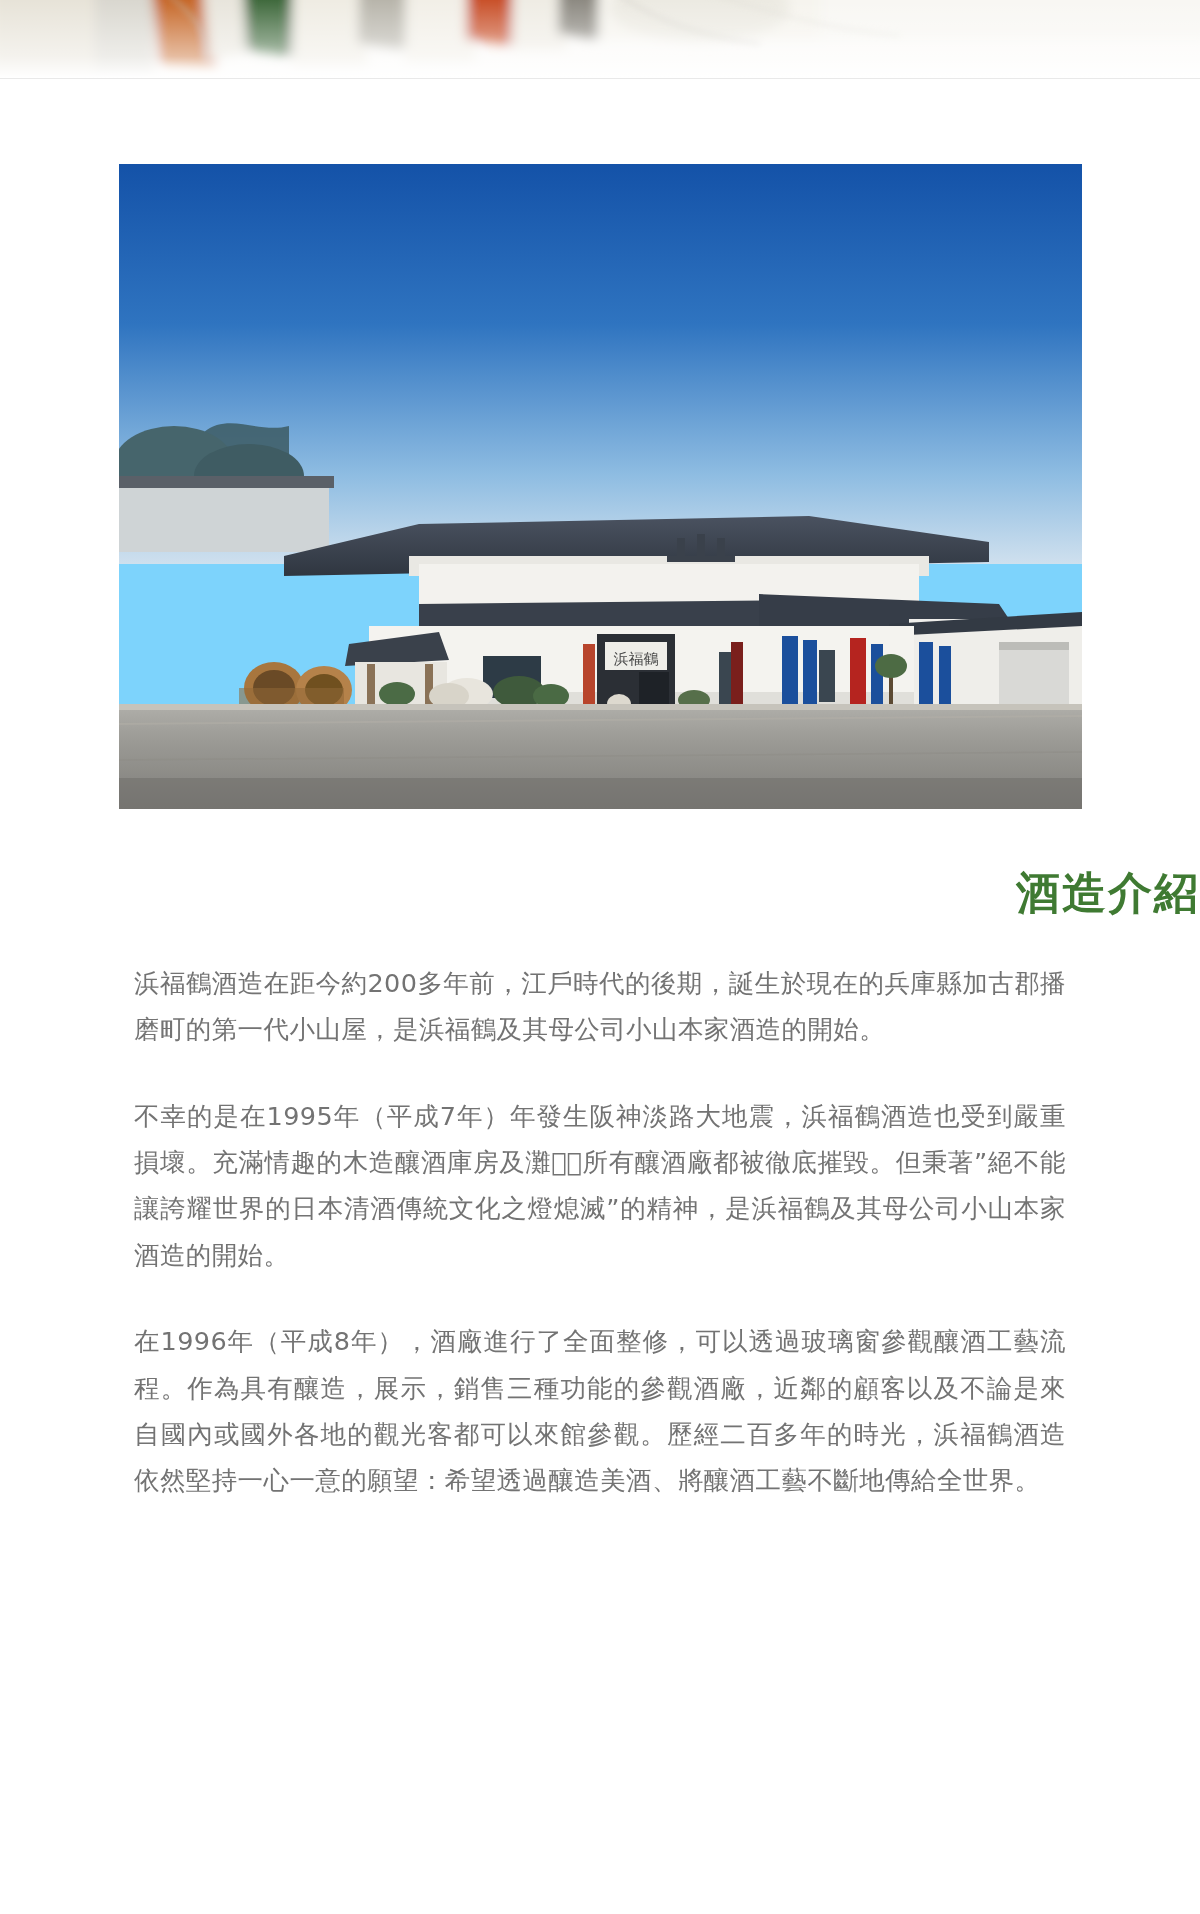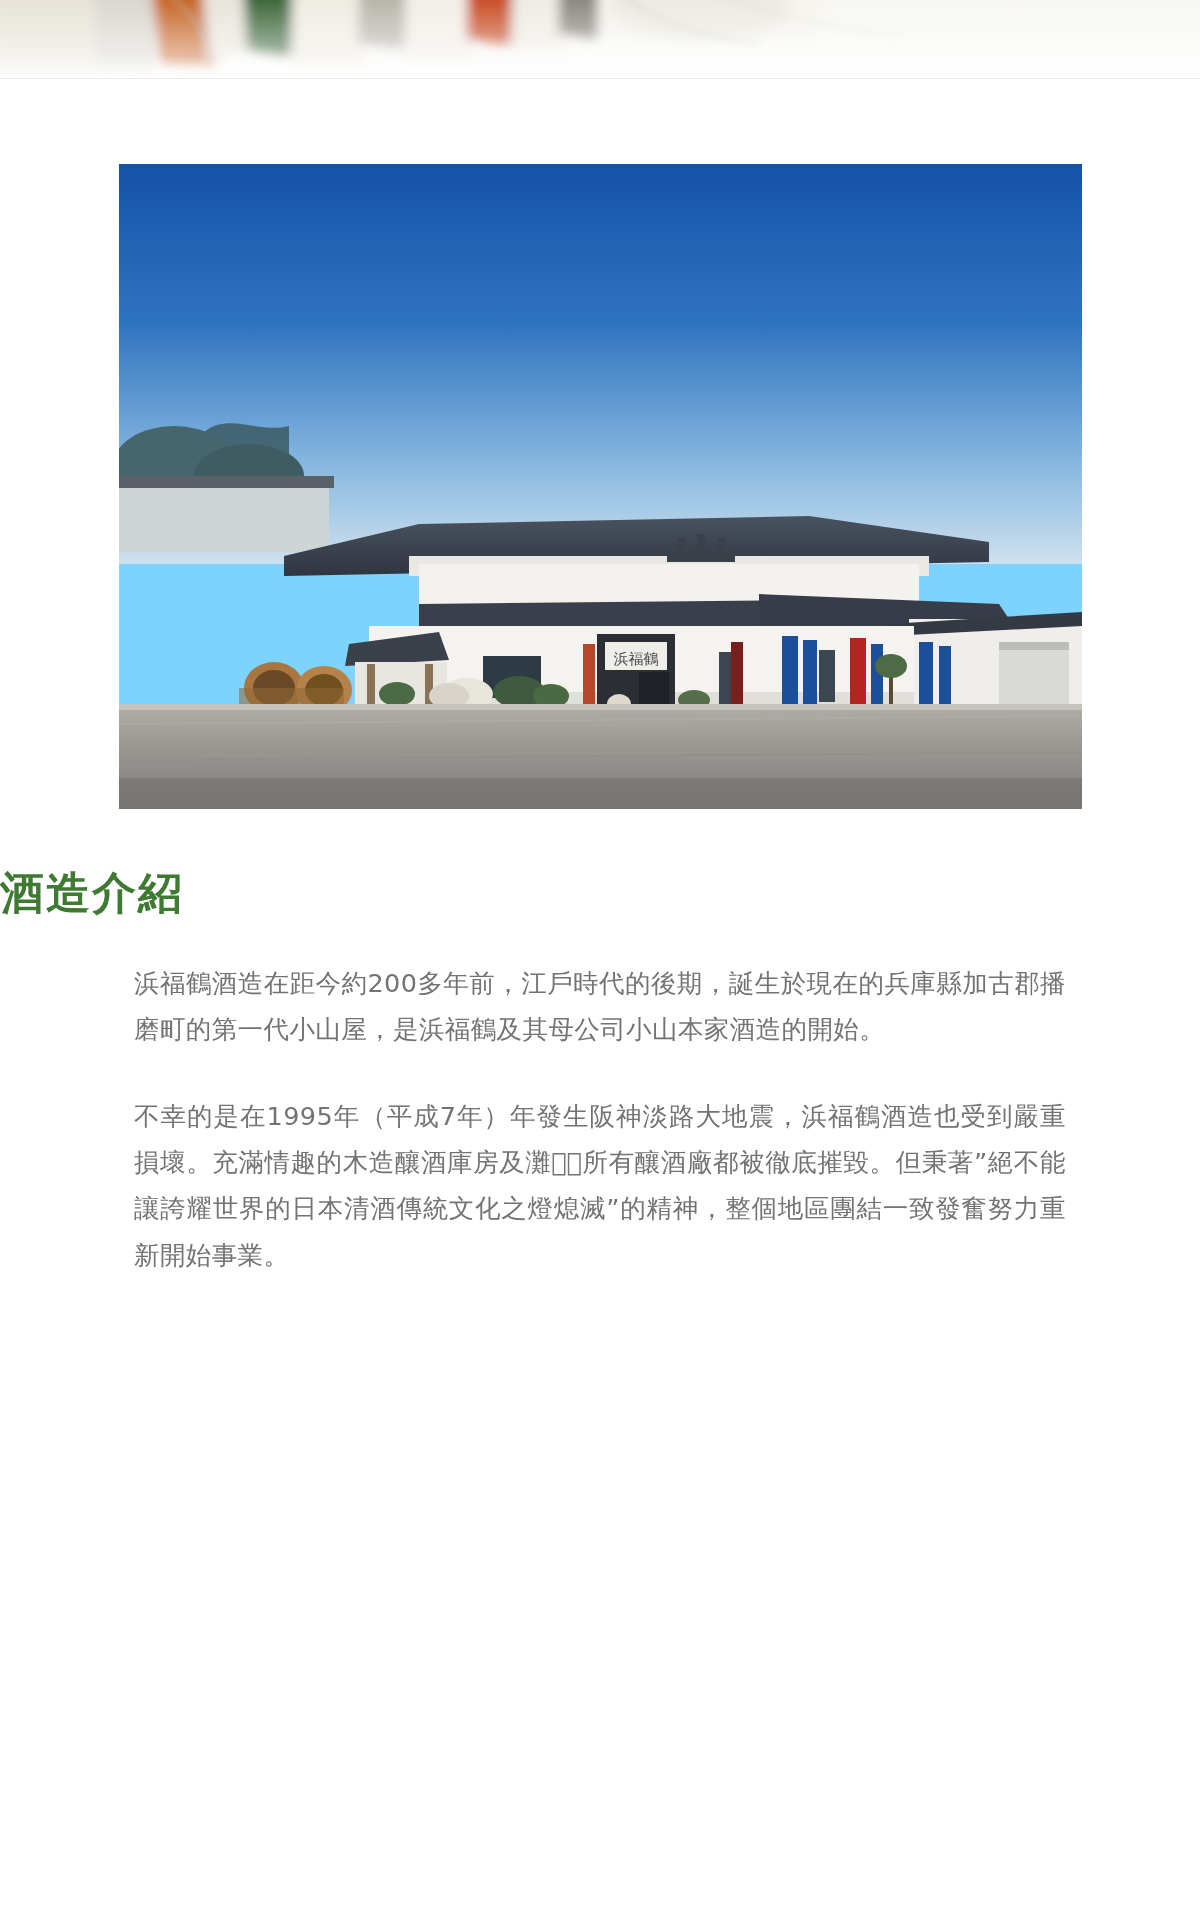--- a/index.html
+++ b/index.html
@@ -56,21 +56,21 @@
   }
   .photo svg {
     display: block;
     width: 963px;
     height: 645px;
   }
 
   
   .section-title {
     margin: 58px 0 40px 0;
-    text-align: left;
+    text-align: right;
     font-size: 44px;
     line-height: 1.2;
     font-weight: bold;
     color: #3f7a32;
     letter-spacing: 2px;
     font-family: "DejaVu Sans", "Liberation Sans", sans-serif;
   }
 
   
   .article {
@@ -245,17 +245,18 @@
         <path d="M0,596 L963,588" stroke="#8d8b86" stroke-width="1.5" fill="none" opacity="0.5"></path>
         <rect x="0" y="614" width="963" height="31" fill="#6f6e6a" opacity="0.55"></rect>
       </svg>
     </div>
   </div>
 
   <h1 class="section-title">酒造介紹</h1>
 
   <div class="article">
     <p>浜福鶴酒造在距今約200多年前，江戶時代的後期，誕生於現在的兵庫縣加古郡播磨町的第一代小山屋，是浜福鶴及其母公司小山本家酒造的開始。</p>
-    <p>不幸的是在1995年（平成7年）年發生阪神淡路大地震，浜福鶴酒造也受到嚴重損壞。充滿情趣的木造釀酒庫房及灘五⃞所有釀酒廠都被徹底摧毀。但秉著”絕不能讓誇耀世界的日本清酒傳統文化之燈熄滅”的精神，整個地區團結一致發奮努力重新開始事業。</p>
+    <p>不幸的是在1995年（平成7年）年發生阪神淡路大地震，浜福鶴酒造也受到嚴重損壞。充滿情趣的木造釀酒庫房及灘五⃞所有釀酒廠都被徹底摧毀。但秉著”絕不能讓誇耀世界的日本清酒傳統文化之燈熄滅”的精神，是浜福鶴及其母公司小山本家酒造的開始。</p>
+    <p>在1996年（平成8年），酒廠進行了全面整修，可以透過玻璃窗參觀釀酒工藝流程。作為具有釀造，展示，銷售三種功能的參觀酒廠，近鄰的顧客以及不論是來自國內或國外各地的觀光客都可以來館參觀。歷經二百多年的時光，浜福鶴酒造依然堅持一心一意的願望：希望透過釀造美酒、將釀酒工藝不斷地傳給全世界。</p>
   </div>
 
   <div class="bottom-pad"></div>
 </div>
 
 </body></html>

